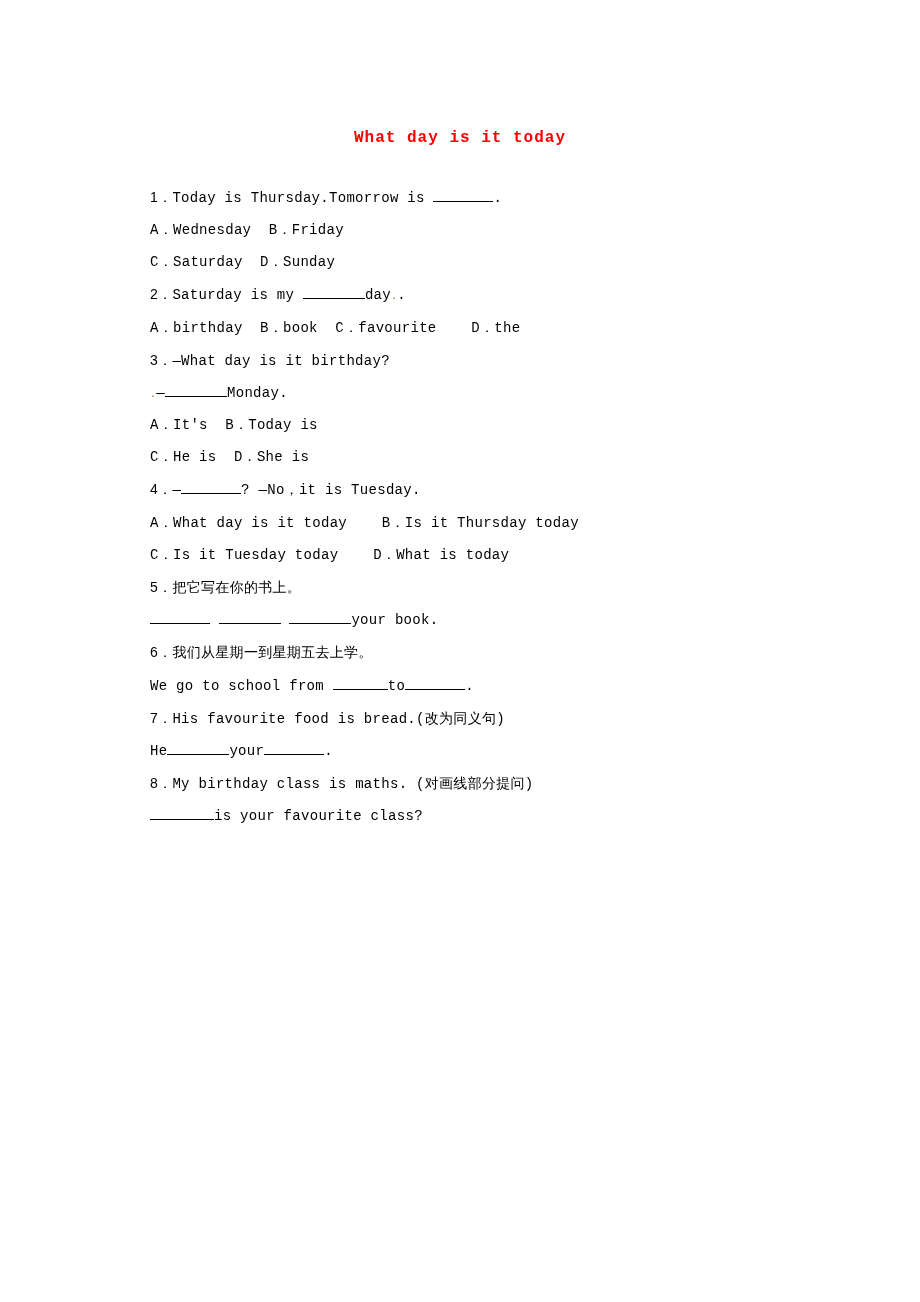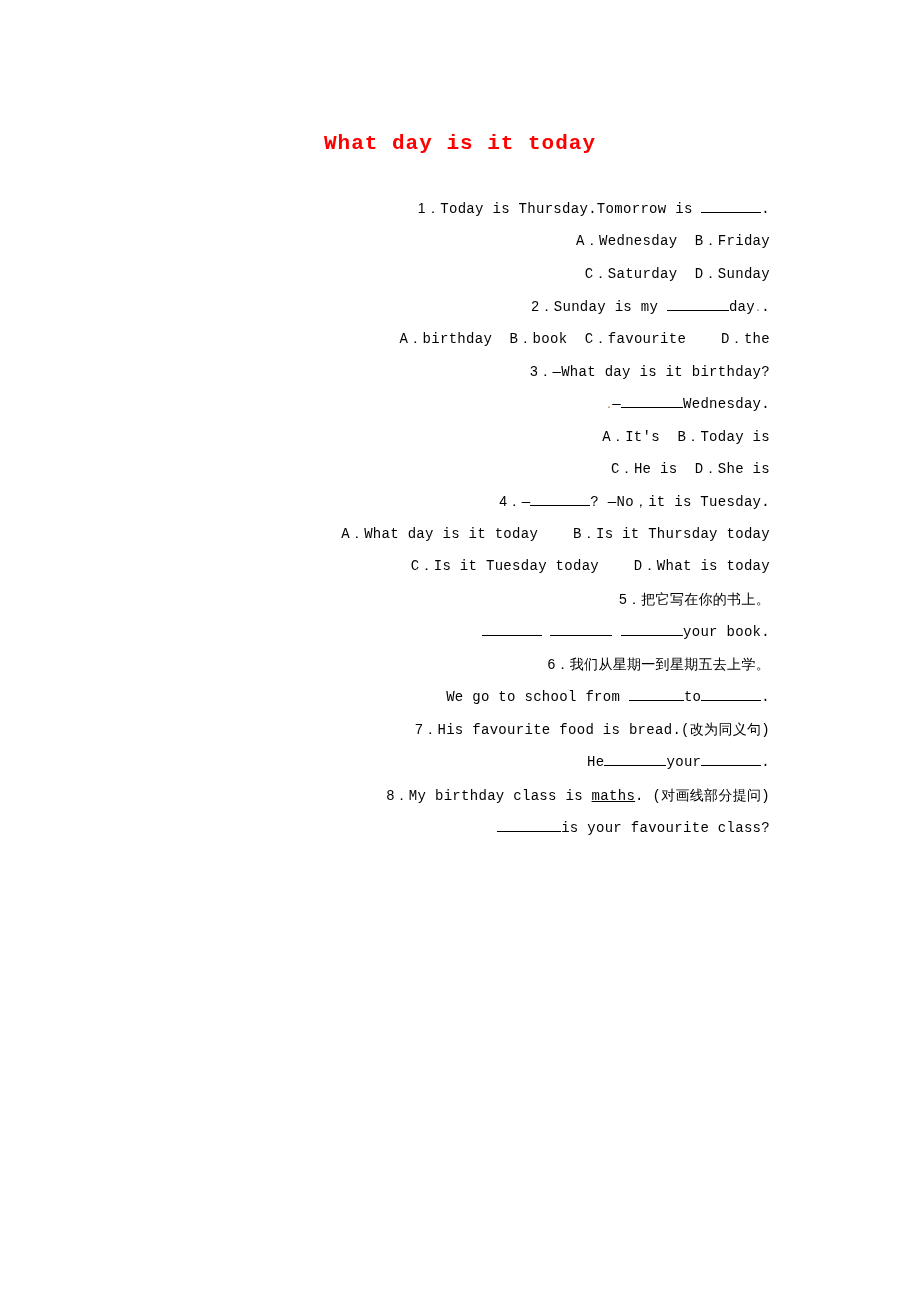--- a/index.html
+++ b/index.html
@@ -14,67 +14,65 @@
       font-family: "SimSun", "宋体", serif;
       font-size: 14px;
       color: #000000;
       padding: 120px 150px 0 150px;
       line-height: 2.3;
     }
     .title {
       text-align: center;
       color: #ff0000;
       font-family: "Courier New", "SimSun", monospace;
-      font-size: 21px;
+      font-size: 16px;
       font-weight: bold;
       margin-bottom: 24px;
       letter-spacing: 1px;
     }
     .line {
       white-space: pre;
       font-family: "Courier New", "SimSun", monospace;
       letter-spacing: 0.3px;
-      text-align: right;
     }
     .qnum {
       font-family: Arial, sans-serif;
       font-weight: normal;
     }
     .blank {
       display: inline-block;
       border-bottom: 1px solid #000;
       height: 1em;
       vertical-align: baseline;
     }
     .underline {
-      text-decoration: underline;
       margin-top: 24px;
     }
     .period {
       color: #000;
     }
     .dot {
       color: #996633;
       font-size: 10px;
     }
   </style>
 </head>
 <body>
 
 <div class="title">What day is it today</div>
 
 <div class="line"><span class="qnum">1．</span><span>Today is Thursday.Tomorrow is </span><span class="blank" style="width:60px;"></span><span>.</span></div>
 <div class="line">A．Wednesday  B．Friday</div>
 <div class="line">C．Saturday  D．Sunday</div>
 
-<div class="line"><span class="qnum">2．</span><span>Sunday is my </span><span class="blank" style="width:62px;"></span><span>day</span><span class="dot">.</span><span class="period">.</span></div>
+<div class="line"><span class="qnum">2．</span><span>Saturday is my </span><span class="blank" style="width:62px;"></span><span>day</span><span class="dot">.</span><span class="period">.</span></div>
 <div class="line"><span>A．birthday  B．book  C．favourite    D．the</span></div>
 
 <div class="line"><span class="qnum">3．</span><span>—What day is it birthday?</span></div>
-<div class="line"><span class="dot">.</span><span>—</span><span class="blank" style="width:62px;"></span><span>Wednesday.</span></div>
+<div class="line"><span class="dot">.</span><span>—</span><span class="blank" style="width:62px;"></span><span>Monday.</span></div>
 <div class="line">A．It's  B．Today is</div>
 <div class="line">C．He is  D．She is</div>
 
 <div class="line"><span class="qnum">4．</span><span>—</span><span class="blank" style="width:60px;"></span><span>? —No，it is Tuesday.</span></div>
 <div class="line">A．What day is it today    B．Is it Thursday today</div>
 <div class="line">C．Is it Tuesday today    D．What is today</div>
 
 <div class="line"><span class="qnum">5．</span><span>把它写在你的书上。</span></div>
 <div class="line"><span class="blank" style="width:60px;"></span> <span class="blank" style="width:62px;"></span> <span class="blank" style="width:62px;"></span><span>your book.</span></div>
 

